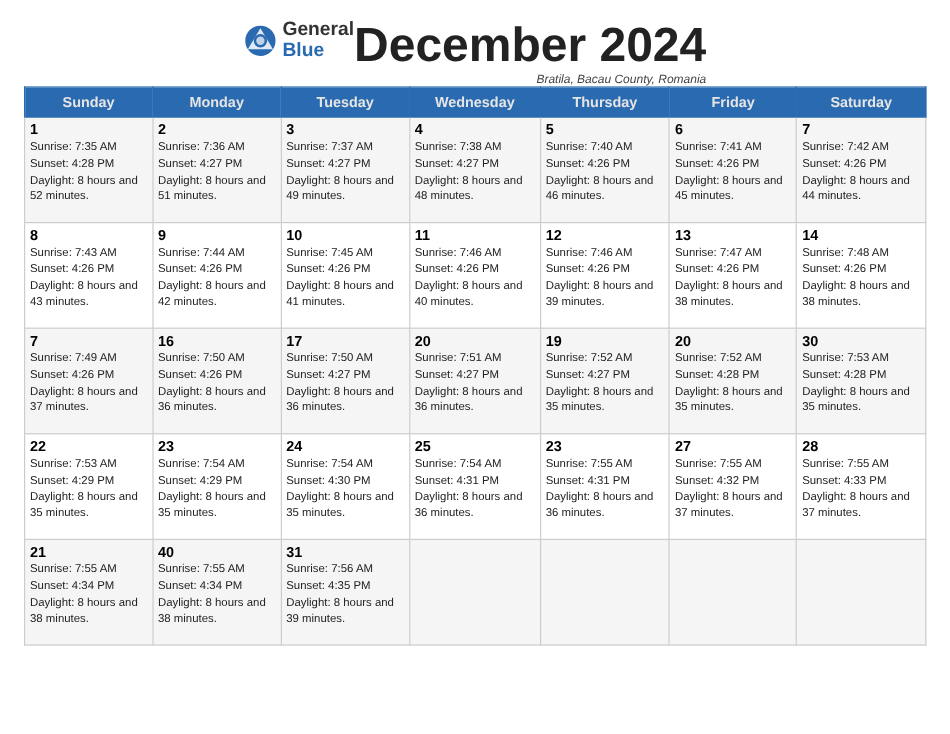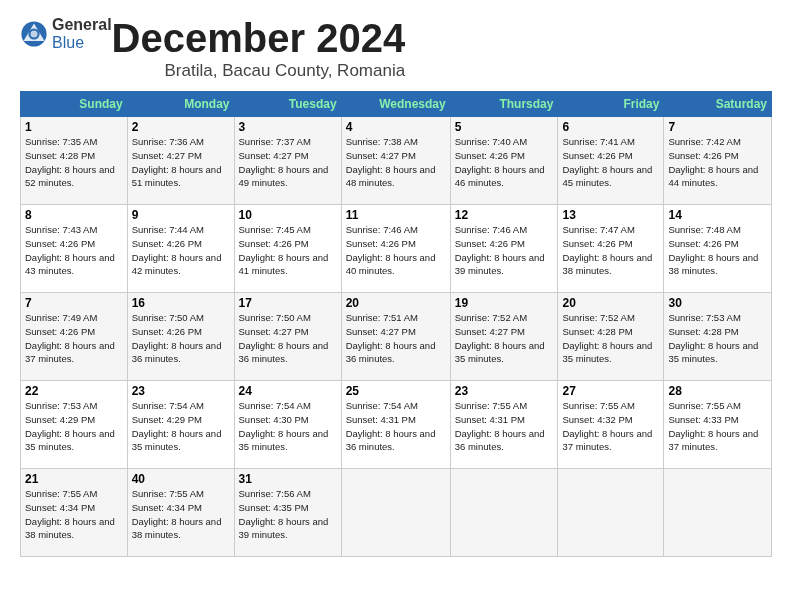--- a/index.html
+++ b/index.html
@@ -10,73 +10,73 @@
       background: #fff;
       overflow: hidden;
     }
     .page {
       width: 792px;
       height: 612px;
       padding: 16px 20px 10px 20px;
     }
     .header {
       display: flex;
-      justify-content: flex-start;
+      justify-content: center;
       align-items: flex-start;
-      margin-bottom: 10px;
     }
     .logo {
       display: flex;
       align-items: center;
     }
     .logo-text {
       display: flex;
       flex-direction: column;
       line-height: 1.1;
     }
     .logo-general {
       font-size: 16px;
       font-weight: bold;
       color: #333;
     }
     .logo-blue {
       font-size: 16px;
-      font-weight: normal;
+      font-weight: bold;
       color: #2a6ab0;
     }
     .logo-icon {
       width: 28px;
       height: 28px;
       margin-right: 4px;
     }
     .title-block {
       text-align: right;
     }
     .month-title {
       font-size: 40px;
       font-weight: bold;
       color: #222;
     }
     .subtitle {
-      font-size: 17px;
+      font-size: 10px;
       color: #444;
+      font-style: italic;
     }
     .calendar {
       width: 100%;
       border-collapse: collapse;
       font-size: 10.5px;
     }
     .calendar thead tr th {
       background-color: #2a6ab0;
-      color: #86efac;
+      color: #e5e5e5;
       padding: 5px 4px;
       font-size: 12px;
       font-weight: bold;
       border: 1px solid #2a6ab0;
-      text-align: right;
+      text-align: center;
     }
     .calendar tbody tr td {
       border: 1px solid #ccc;
       vertical-align: top;
       padding: 3px 4px;
       width: 113px;
       height: 88px;
       background: #fff;
     }
     .calendar tbody tr:nth-child(odd) td {

